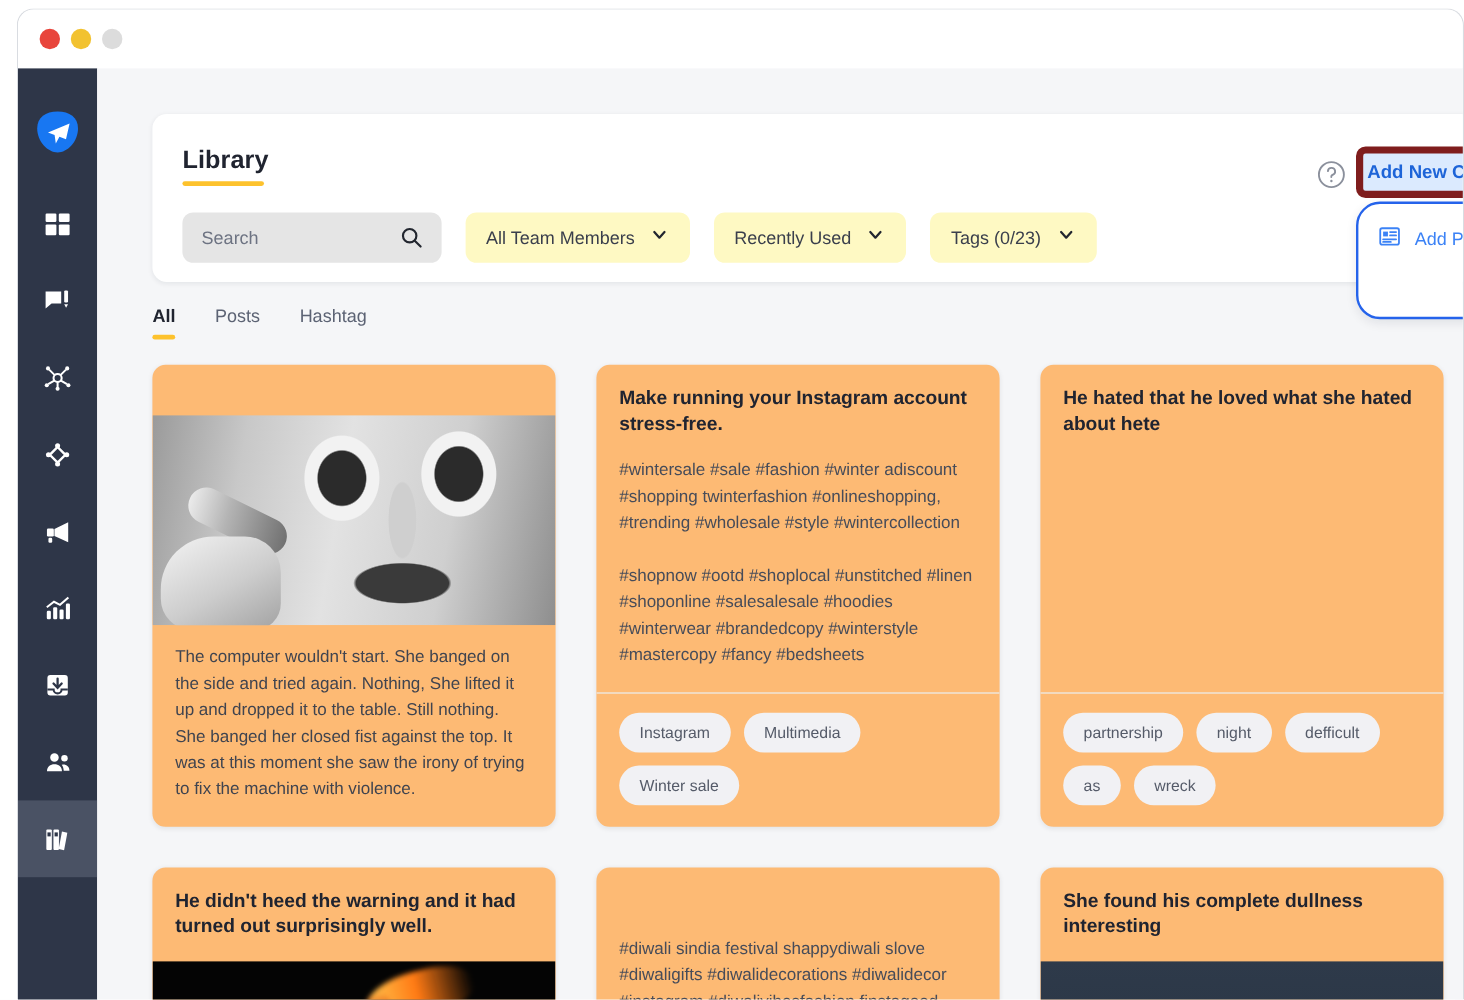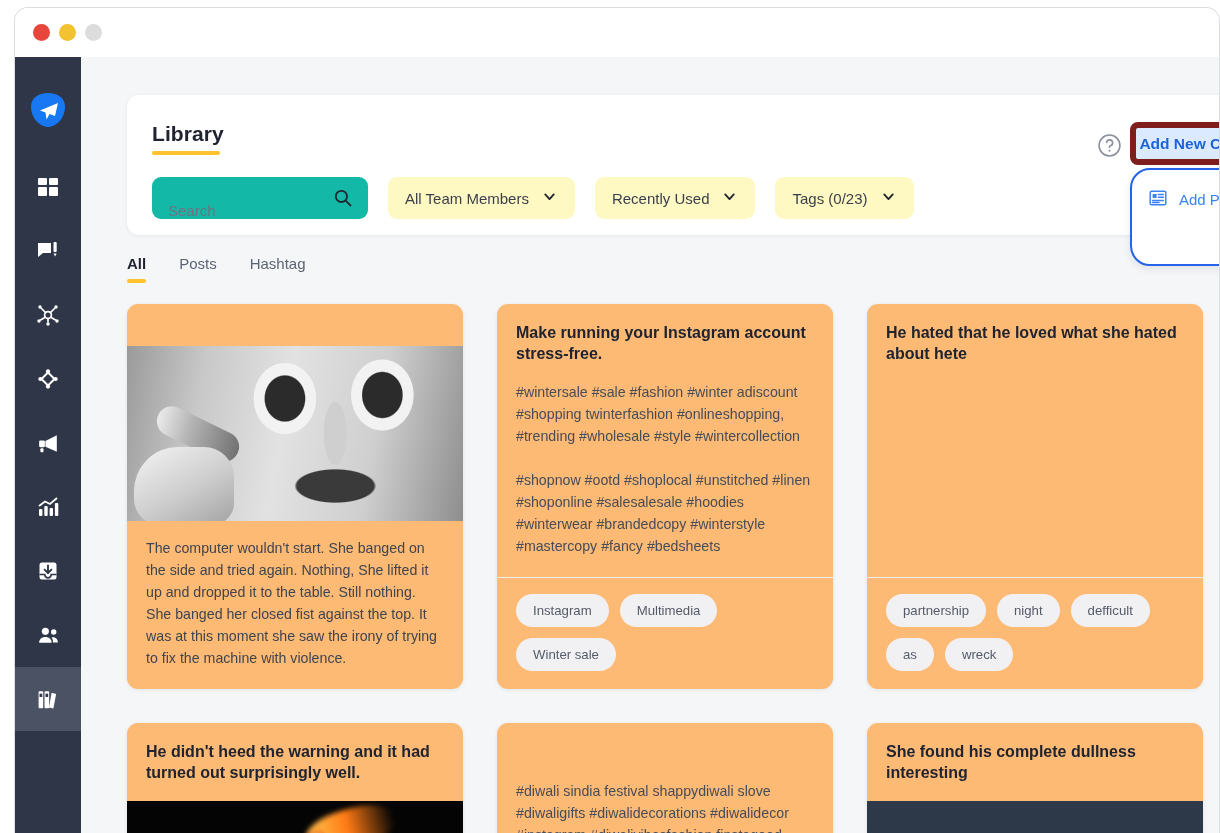--- a/index.html
+++ b/index.html
@@ -72,22 +72,22 @@
   .title-underline {
     position: absolute; left: 25px; top: 56px;
     width: 68px; height: 4px; background: #fdc22d; border-radius: 2px;
   }
   .filters {
     position: absolute; left: 25px; top: 82px;
     display: flex; gap: 20px; align-items: center;
   }
   .searchbox {
     width: 216px; height: 42px;
-    background: #14b8a6; border-radius: 9px;
-    display: flex; align-items: flex-end; padding: 0 16px;
+    background: #e5e5e5; border-radius: 9px;
+    display: flex; align-items: center; padding: 0 16px;
     position: relative;
   }
   .searchbox input {
     border: none; background: transparent; outline: none;
     font-family: "Liberation Sans", sans-serif;
     font-size: 15px; color: #3a3f4c; width: 160px;
   }
   .searchbox input::placeholder { color: #6d7382; }
   .search-icon { position: absolute; right: 15px; top: 11px; }
   .dropdown {

